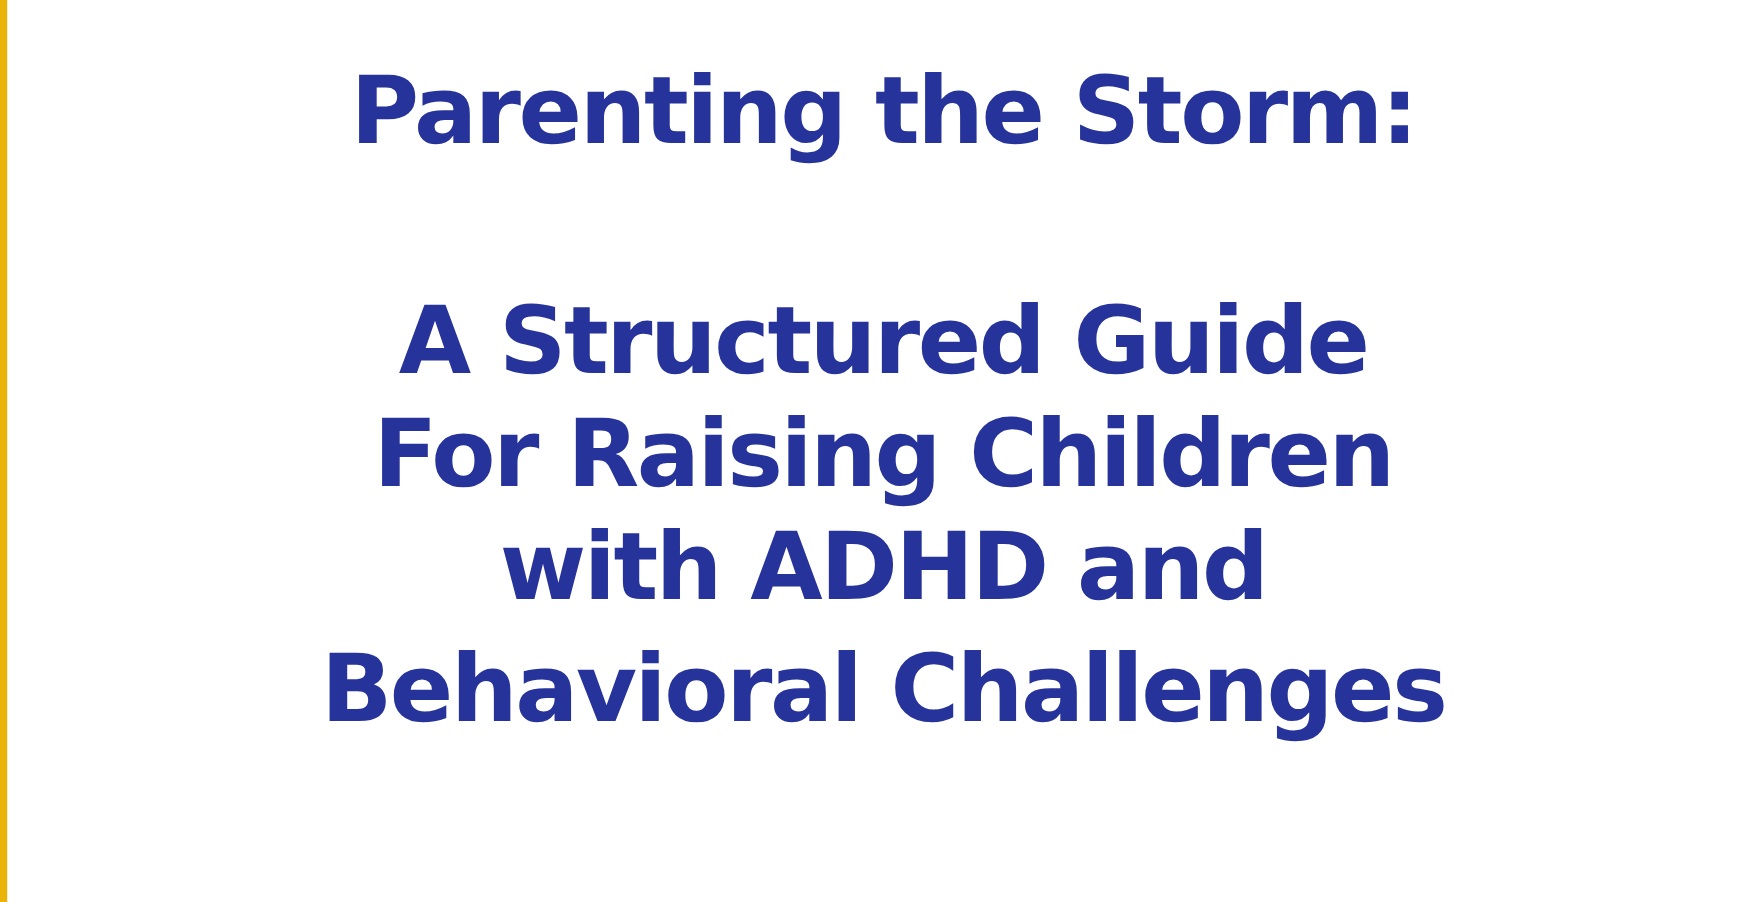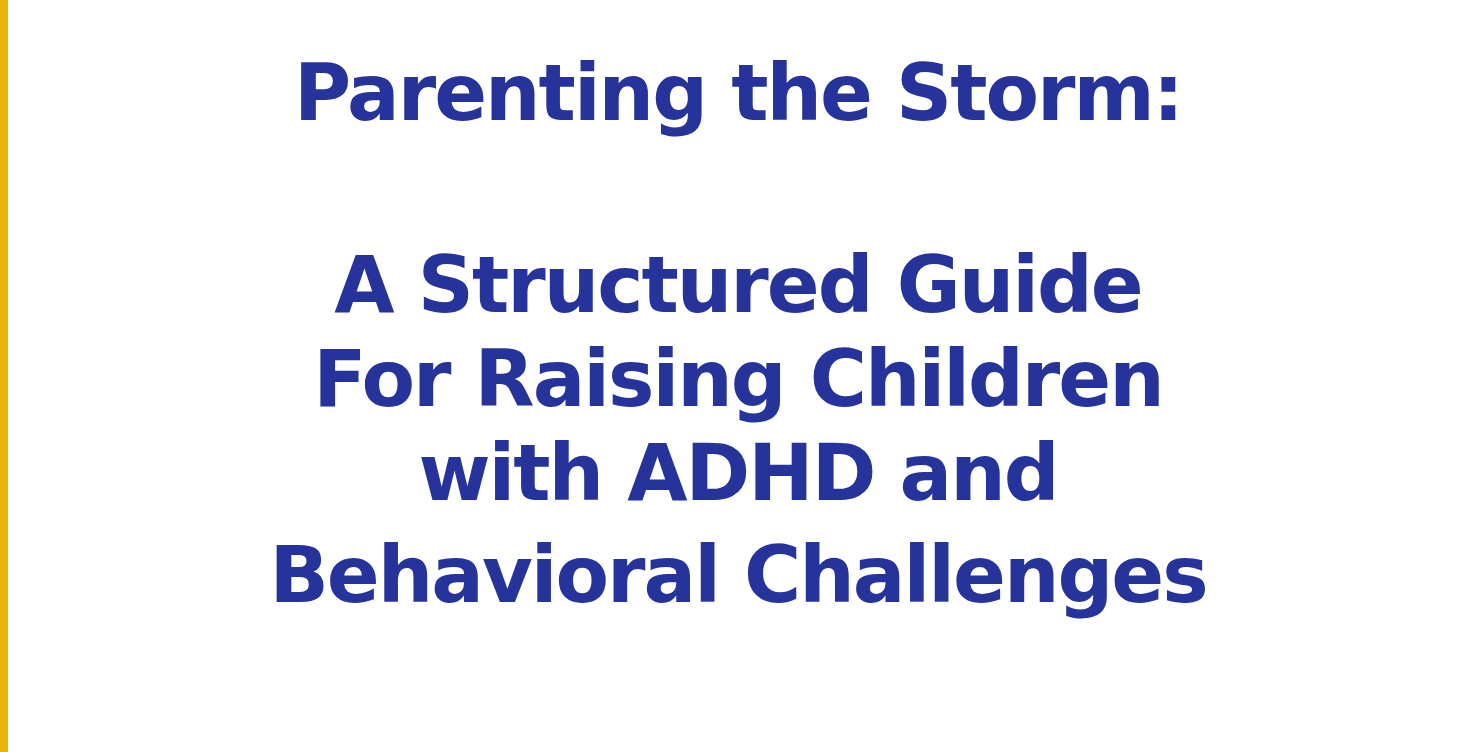--- a/index.html
+++ b/index.html
@@ -9,21 +9,21 @@
       height: 752px;
       overflow: hidden;
       background: #ffffff;
     }
     .page {
       position: relative;
       width: 1460px;
       height: 752px;
       background: #ffffff;
       box-sizing: border-box;
-      border-left: 8px solid #eab308;
+      border-left: 6px solid #eab308;
       padding-left: 28px;
     }
     .title-line {
       position: absolute;
       left: 0;
       width: 1460px;
       text-align: center;
       font-family: "DejaVu Sans", "Liberation Sans", sans-serif;
       font-weight: bold;
       font-size: 78px;

